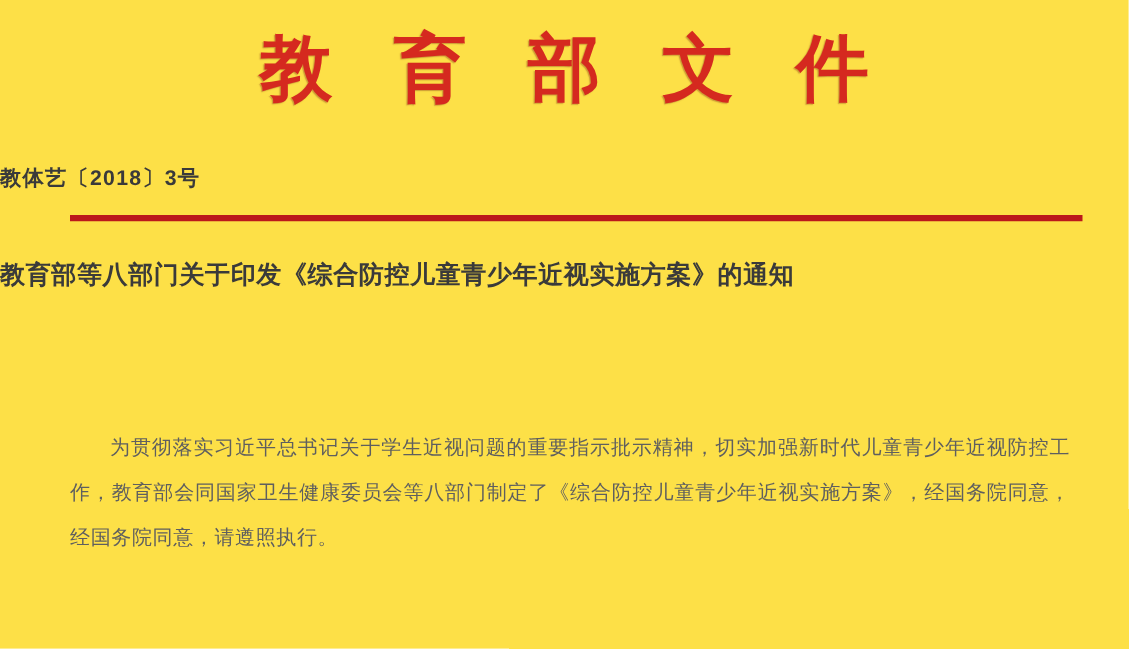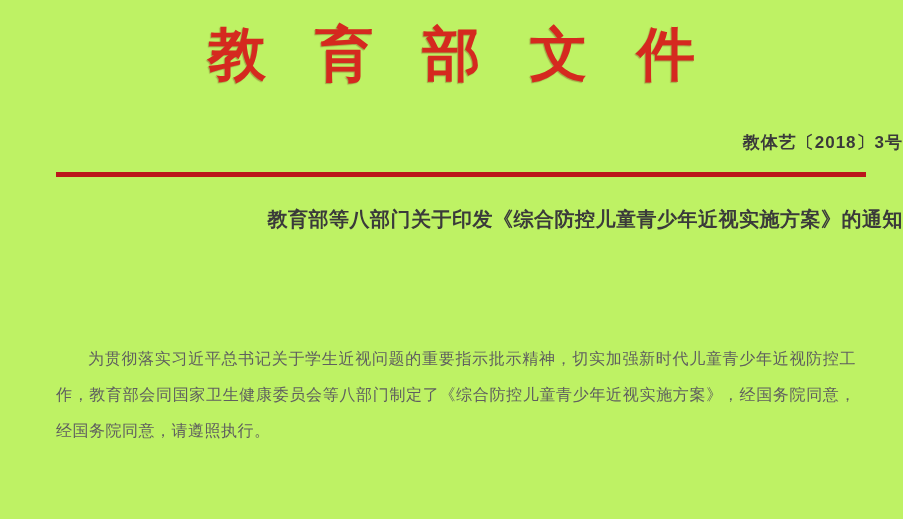--- a/index.html
+++ b/index.html
@@ -4,21 +4,21 @@
 <style>
   html, body {
     margin: 0;
     padding: 0;
     background: #ffffff;
   }
   .page {
     position: relative;
     width: 903px;
     height: 519px;
-    background: #bef264;
+    background: #fde047;
     overflow: hidden;
     font-family: "Liberation Sans", "DejaVu Sans", sans-serif;
   }
   
   .letterhead {
     position: absolute;
     top: 22px;
     left: 0;
     width: 100%;
     text-align: center;
@@ -33,42 +33,42 @@
     letter-spacing: 0.85em;
     margin-right: -0.85em; 
     text-shadow: -1px 1px 1px rgba(110, 20, 16, 0.35);
   }
   
   .doc-number {
     position: absolute;
     top: 131px;
     left: 0;
     width: 100%;
-    text-align: right;
+    text-align: left;
     font-size: 17px;
     font-weight: 700;
     color: var(--title-dark, #3d3d3d);
     letter-spacing: 1px;
   }
   
   .rule {
     position: absolute;
     top: 172px;
     left: 56px;
     width: 810px;
     height: 5px;
     background: var(--rule-red, #bb181b);
   }
   
   .notice-title {
     position: absolute;
     top: 206px;
     left: 0;
     width: 100%;
-    text-align: right;
+    text-align: left;
     font-size: 20px;
     font-weight: 700;
     color: var(--title-dark, #3a3a3a);
     letter-spacing: 0.5px;
   }
   
   .salutation {
     position: absolute;
     top: 283px;
     left: 56px;

